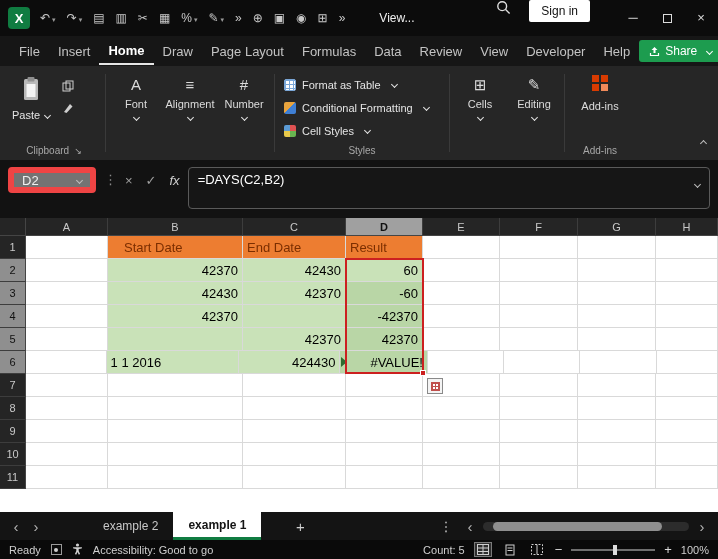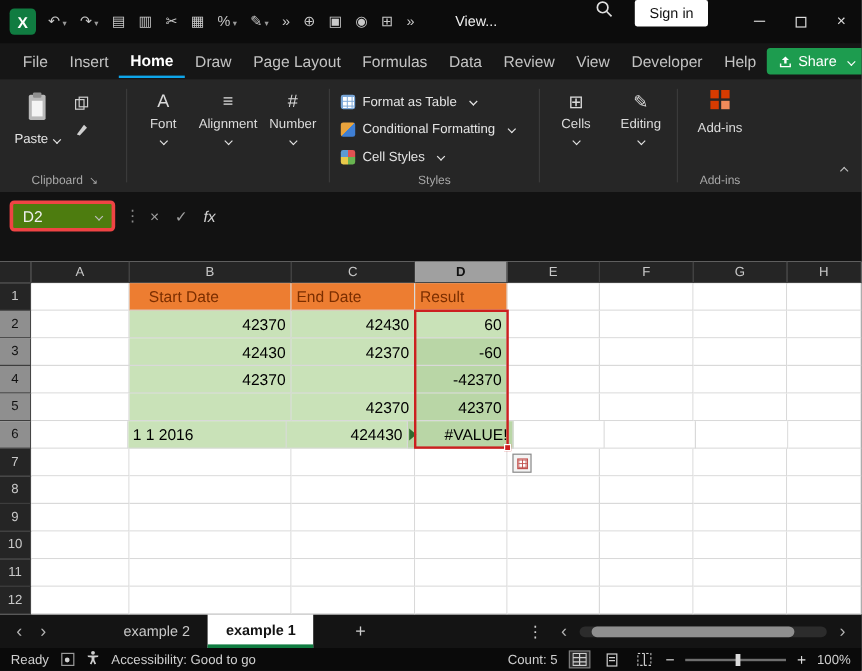--- a/index.html
+++ b/index.html
@@ -16,21 +16,21 @@
   .doc-title{margin-left:34px;font-size:12px;color:#efefef;white-space:nowrap}
   .tb-right{margin-left:auto;display:flex;align-items:flex-start}
   .search-btn{margin-right:18px;display:flex;align-items:center}
   .signin{background:#fff;color:#111;font-size:12px;padding:4px 12px;border:none;border-radius:2px;font-family:inherit;margin-right:26px}
   .win-btn{width:34px;text-align:center;font-size:13px;color:#dcdcdc;height:36px;line-height:36px}
   .max-box{display:inline-block;width:9px;height:9px;border:1px solid #dcdcdc;vertical-align:middle}
 
   
   .menubar{height:30px;background:#161616;display:flex;align-items:center;padding:0 10px;flex:0 0 auto}
   .menu-tab{color:#c3c3c3;font-size:13px;padding:5px 9px;white-space:nowrap}
-  .menu-tab.active{color:#fff;font-weight:bold;border-bottom:2px solid #0ea5e9}
+  .menu-tab.active{color:#fff;font-weight:bold;border-bottom:2px solid #e5e5e5}
   .share-btn{margin-left:auto;background:var(--share-button,#1d9c4f);color:#fff;font-size:12px;border:none;border-radius:3px;padding:4px 10px;display:flex;align-items:center;gap:5px;font-family:inherit}
 
   
   .ribbon{height:94px;background:#262626;color:#e4e4e4;display:flex;align-items:stretch;padding:0 6px;position:relative;flex:0 0 auto}
   .rb-sep{width:1px;background:#3a3a3a;margin:8px 3px}
   .rb-group{position:relative;padding-top:8px}
   .group-caption{position:absolute;bottom:4px;left:0;right:0;text-align:center;font-size:10px;color:#a8a8a8;white-space:nowrap}
   .launcher{font-size:9px;margin-left:5px;color:#a8a8a8}
   .clipboard-group{width:96px;display:flex;gap:6px}
   .paste-btn{display:flex;flex-direction:column;align-items:center;gap:3px;padding:2px 6px}
@@ -49,21 +49,21 @@
   .si-1{background-color:#fff;border:1px solid #7aa7d8;background-image:linear-gradient(#7aa7d8 1px,transparent 1px),linear-gradient(90deg,#7aa7d8 1px,transparent 1px);background-size:4px 4px}
   .si-2{background:conic-gradient(#e05252 0 25%,#68b450 0 50%,#e8c94a 0 75%,#5b9bd5 0)}
   .addins-group{width:64px;display:flex;flex-direction:column;align-items:center;padding-top:8px;gap:4px}
   .collapse-ribbon{position:absolute;right:12px;bottom:8px;color:#bdbdbd}
   .chev{display:inline-block;width:5px;height:5px;border-right:1.4px solid currentColor;border-bottom:1.4px solid currentColor;transform:rotate(45deg);margin-left:5px;vertical-align:middle}
   .chev.block{display:block;margin:1px auto 0}
   .chev.up{transform:rotate(-135deg)}
 
   
   .formula-area{height:58px;background:#121212;display:flex;align-items:flex-start;gap:8px;padding:7px 8px 0 8px;flex:0 0 auto}
-  .name-box{width:88px;height:26px;border:3px solid #ef4444;border-radius:4px;background:#4d7c0f;color:#f0f0f0;font-size:13px;display:flex;align-items:center;padding:0 8px;flex:0 0 auto}
+  .name-box{width:88px;height:26px;border:6px solid #ef4444;border-radius:4px;background:#737373;color:#f0f0f0;font-size:13px;display:flex;align-items:center;padding:0 8px;flex:0 0 auto}
   .name-box .chev{margin-left:auto;color:#bdbdbd}
   .fx-sep{color:#8a8a8a;font-size:13px;line-height:26px}
   .fx-buttons{display:flex;align-items:center;gap:13px;height:26px;color:#9f9f9f;font-size:13px}
   .fx-label{font-style:italic;color:#cfcfcf}
   .formula-input{flex:1;height:42px;border:1px solid #5a5a5a;border-radius:4px;background:#161616;color:#fff;font-size:13px;padding:4px 26px 4px 9px;position:relative}
   .formula-expand{position:absolute;right:9px;top:8px;color:#bdbdbd}
 
   
   .grid{position:relative;height:294px;background:#fff;overflow:hidden;flex:0 0 auto}
   .grid-row{display:flex}
@@ -271,20 +271,24 @@
     <div class="name-box">
       <span>D2</span>
       <span class="chev"></span>
     </div>
     <span class="fx-sep">⋮</span>
     <div class="fx-buttons">
       <span>×</span>
       <span>✓</span>
       <span class="fx-label">fx</span>
     </div>
+    <div class="formula-input">
+      <span>=DAYS(C2,B2)</span>
+      <span class="formula-expand"><span class="chev"></span></span>
+    </div>
   </div>
 
   <div class="grid">
       <div class="grid-row">
         <div class="corner-cell"></div>
         <div class="col-h" style="width: 82px;">A</div>
         <div class="col-h" style="width: 135px;">B</div>
         <div class="col-h" style="width: 103px;">C</div>
         <div class="col-h sel" style="width: 77px;">D</div>
         <div class="col-h" style="width: 77px;">E</div>
@@ -429,31 +433,20 @@
         <div class="cell" style="width: 135px;"></div>
         <div class="cell" style="width: 103px;"></div>
         <div class="cell" style="width: 77px;"></div>
         <div class="cell" style="width: 77px;"></div>
         <div class="cell" style="width: 78px;"></div>
         <div class="cell" style="width: 78px;"></div>
         <div class="cell" style="width: 62px;"></div>
       </div>
       <div class="grid-row">
         <div class="row-h">11</div>
-        <div class="cell" style="width: 82px;"></div>
-        <div class="cell" style="width: 135px;"></div>
-        <div class="cell" style="width: 103px;"></div>
-        <div class="cell" style="width: 77px;"></div>
-        <div class="cell" style="width: 77px;"></div>
-        <div class="cell" style="width: 78px;"></div>
-        <div class="cell" style="width: 78px;"></div>
-        <div class="cell" style="width: 62px;"></div>
-      </div>
-      <div class="grid-row">
-        <div class="row-h">12</div>
         <div class="cell" style="width: 82px;"></div>
         <div class="cell" style="width: 135px;"></div>
         <div class="cell" style="width: 103px;"></div>
         <div class="cell" style="width: 77px;"></div>
         <div class="cell" style="width: 77px;"></div>
         <div class="cell" style="width: 78px;"></div>
         <div class="cell" style="width: 78px;"></div>
         <div class="cell" style="width: 62px;"></div>
       </div>
     <div class="sel-border">

